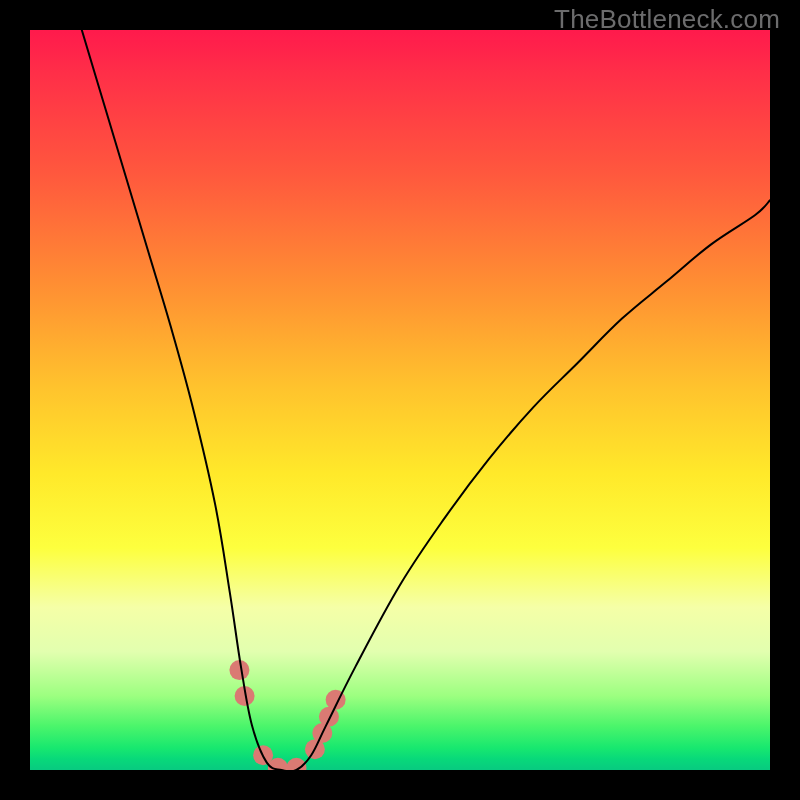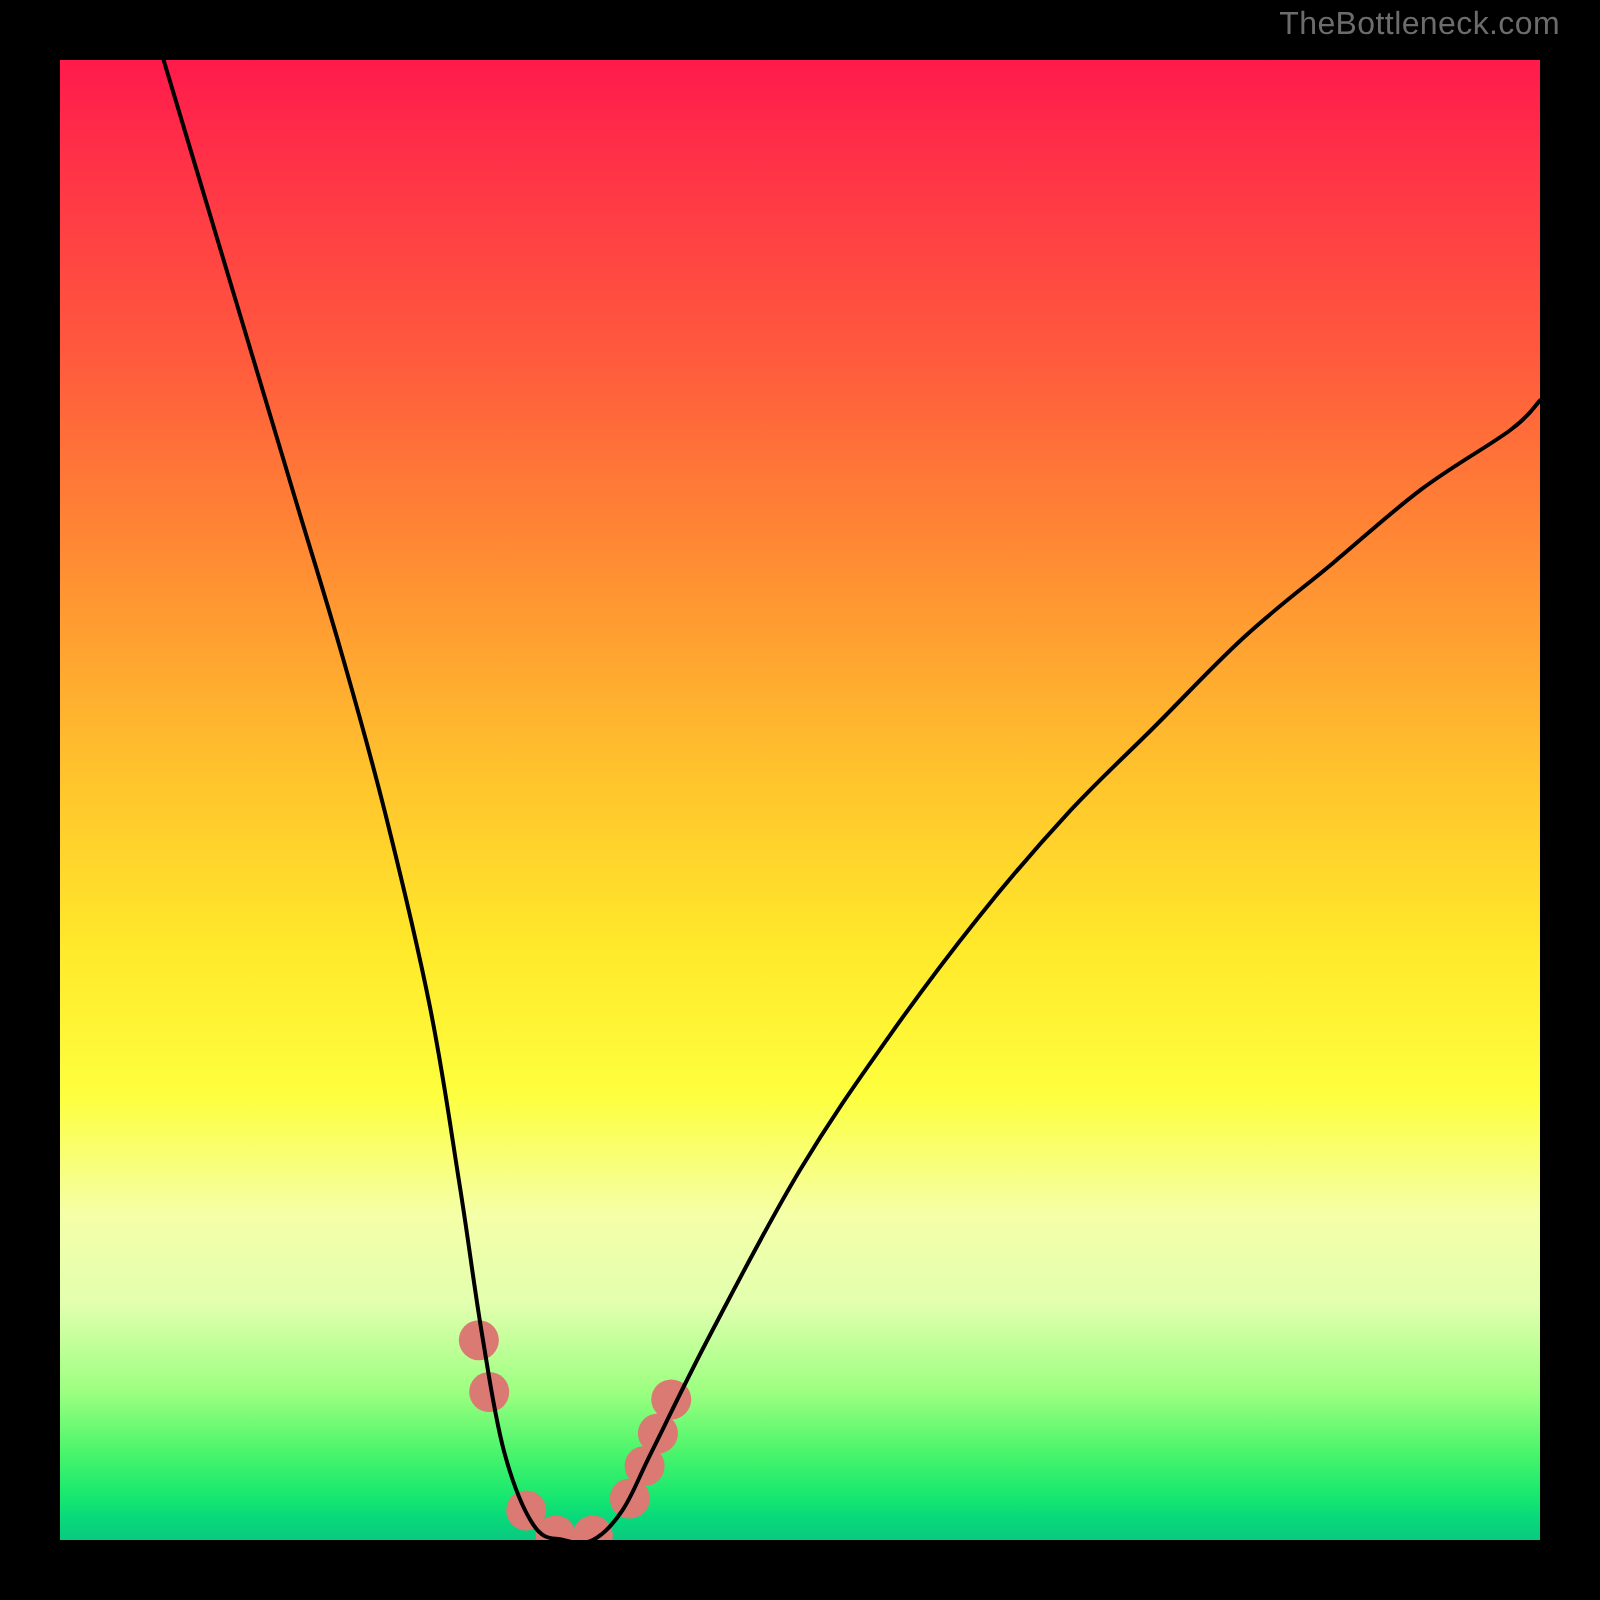--- a/index.html
+++ b/index.html
@@ -17,21 +17,21 @@
     top: 0;
     width: 800px;
     height: 800px;
     background: #000;
   }
   .watermark {
     position: absolute;
     top: 4px;
     right: 20px;
     color: #6c6c6d;
-    font-size: 16px;
+    font-size: 26px;
     letter-spacing: 0.2px;
     z-index: 10;
   }
   .plot {
     position: absolute;
     left: 30px;
     top: 30px;
     width: 740px;
     height: 740px;
     background: linear-gradient(

